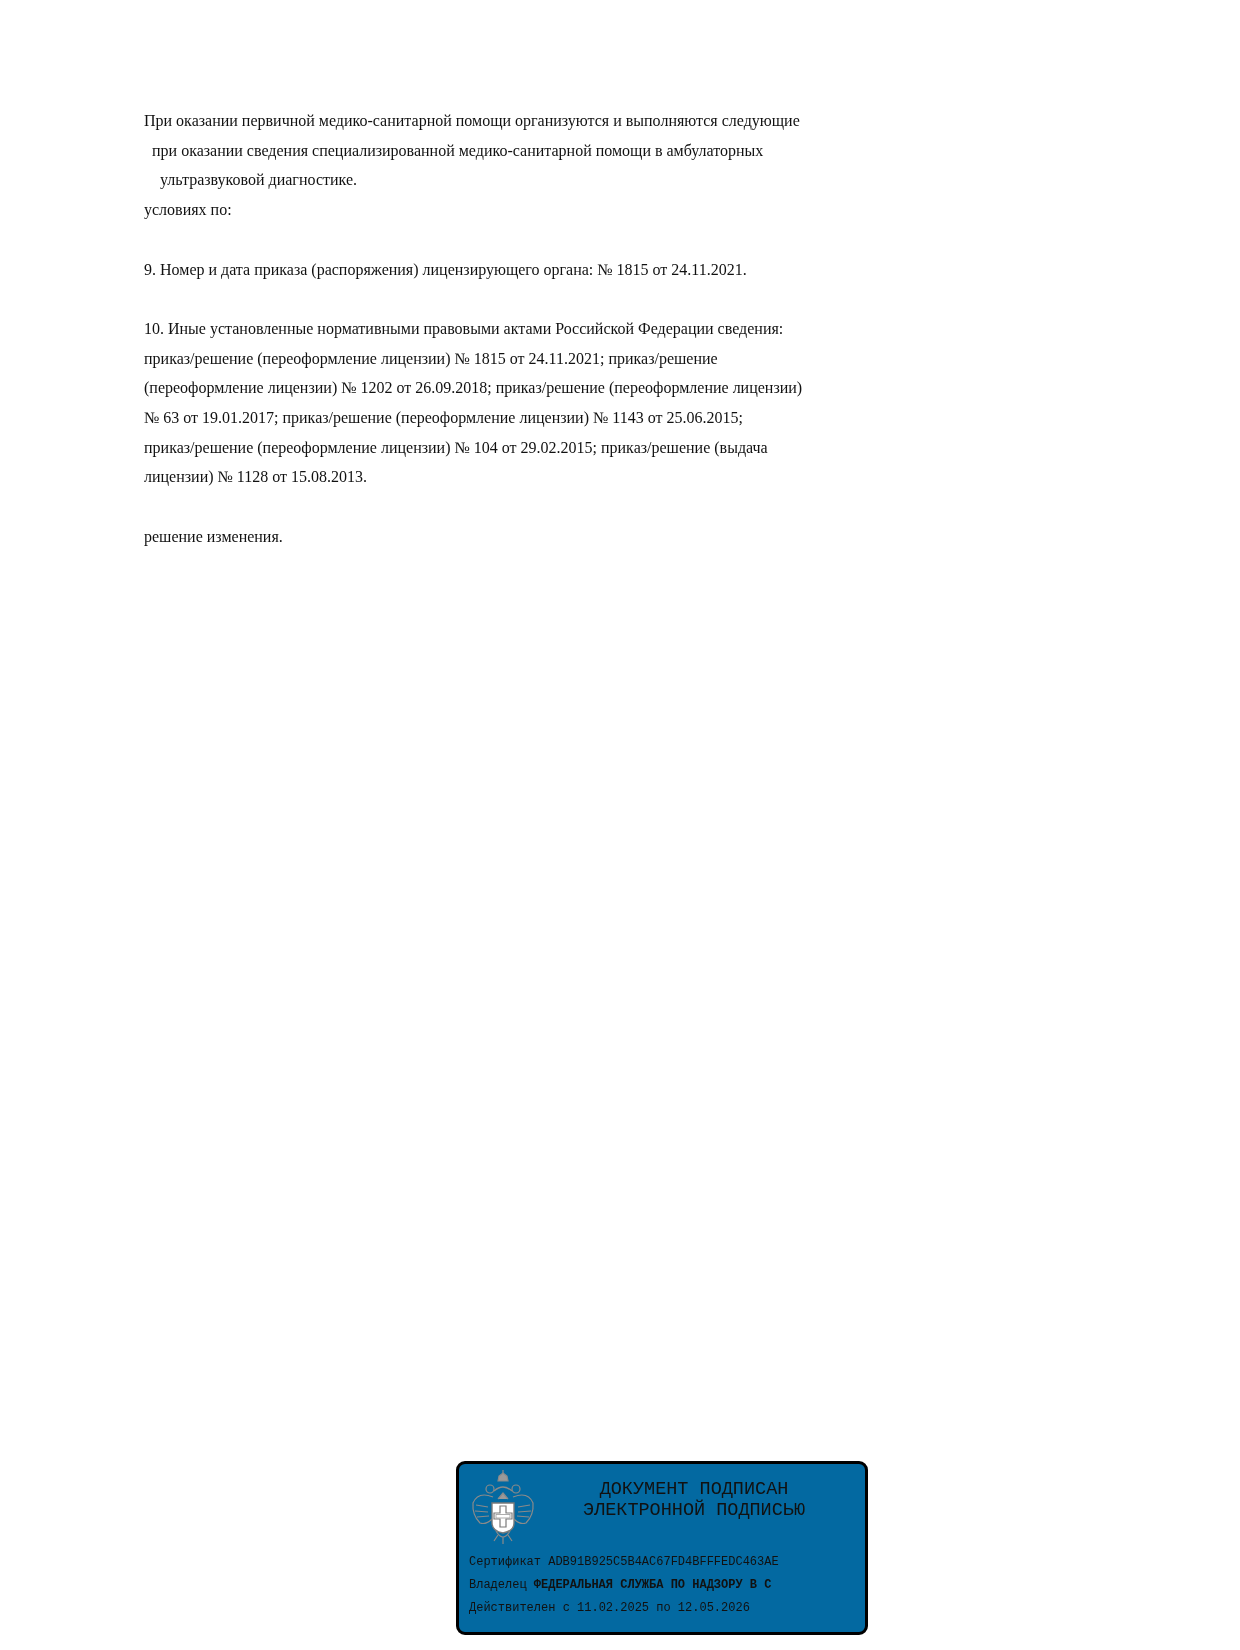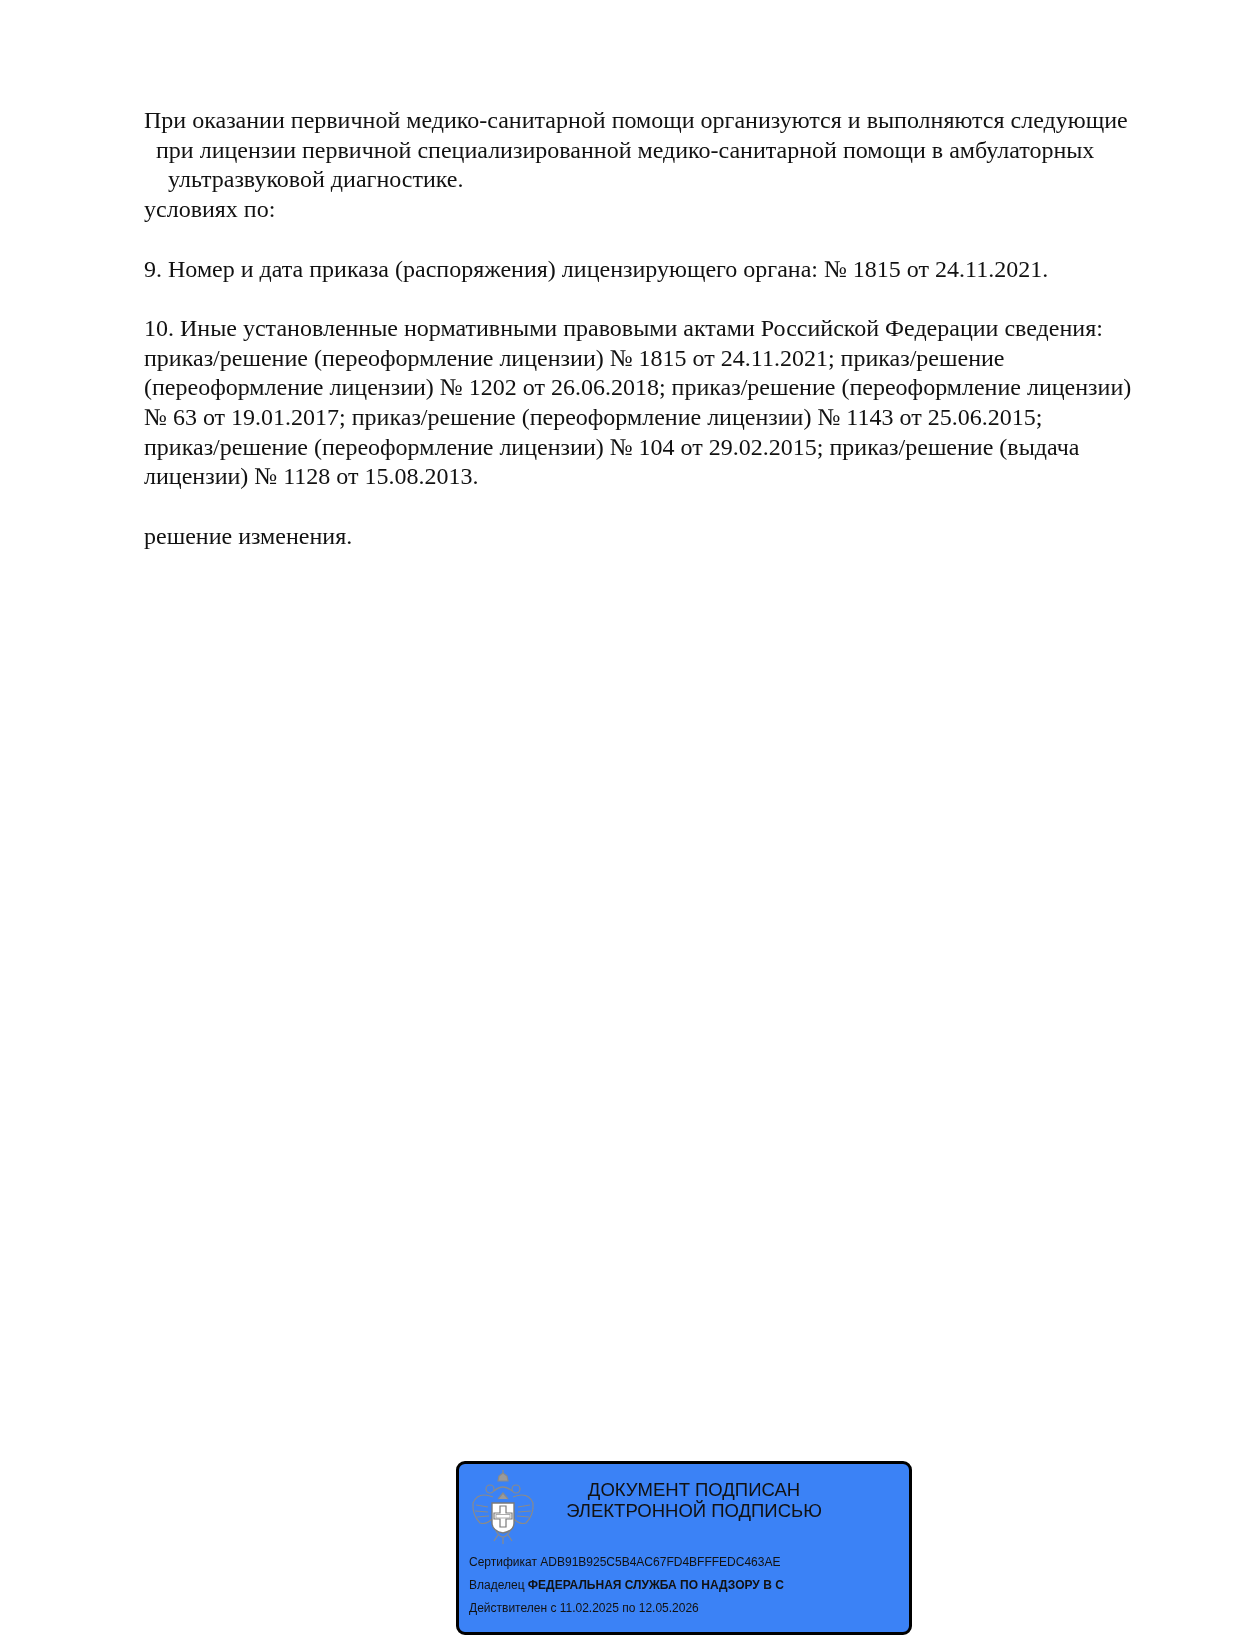--- a/index.html
+++ b/index.html
@@ -13,42 +13,41 @@
       position: relative;
       overflow: hidden;
       color: #111111;
     }
     .page-body {
       position: absolute;
       left: 144px;
       top: 106px;
       width: 1040px;
       font-family: "Liberation Serif", "DejaVu Serif", serif;
-      font-size: 24px;
+      font-size: 16px;
       line-height: 29.7px;
     }
     .para {
       margin: 0;
       white-space: pre;
     }
     .gap {
       height: 29.7px;
     }
     .stamp {
       position: absolute;
       left: 456px;
       top: 1461px;
       width: 406px;
       height: 168px;
       border: 3px solid #000000;
       border-radius: 9px;
       overflow: hidden;
-      background: #3b82f6;
-      font-family: Liberation Sans, sans-serif;
-      padding-left: 44px;
+      background: #0369a1;
+      font-family: Liberation Mono, monospace;
     }
     .emblem {
       position: absolute;
       left: 9px;
       top: 5px;
       width: 70px;
       height: 80px;
     }
     .stamp-title {
       position: absolute;
@@ -73,33 +72,33 @@
       font-weight: bold;
       text-align: center;
     }
   </style>
 </head>
 <body>
 
 <div class="page-body">
   <div>
     <p class="para">При оказании первичной медико-санитарной помощи организуются и выполняются следующие</p>
-    <p class="para">  при лицензии первичной специализированной медико-санитарной помощи в амбулаторных</p>
+    <p class="para">  при оказании сведения специализированной медико-санитарной помощи в амбулаторных</p>
     <p class="para">    ультразвуковой диагностике.</p>
     <p class="para">условиях по:</p>
   </div>
   <div class="gap"></div>
   <div>
     <p class="para">9. Номер и дата приказа (распоряжения) лицензирующего органа: № 1815 от 24.11.2021.</p>
   </div>
   <div class="gap"></div>
   <div>
     <p class="para">10. Иные установленные нормативными правовыми актами Российской Федерации сведения:</p>
     <p class="para">приказ/решение (переоформление лицензии) № 1815 от 24.11.2021; приказ/решение</p>
-    <p class="para">(переоформление лицензии) № 1202 от 26.06.2018; приказ/решение (переоформление лицензии)</p>
+    <p class="para">(переоформление лицензии) № 1202 от 26.09.2018; приказ/решение (переоформление лицензии)</p>
     <p class="para">№ 63 от 19.01.2017; приказ/решение (переоформление лицензии) № 1143 от 25.06.2015;</p>
     <p class="para">приказ/решение (переоформление лицензии) № 104 от 29.02.2015; приказ/решение (выдача</p>
     <p class="para">лицензии) № 1128 от 15.08.2013.</p>
   </div>
   <div class="gap"></div>
   <div>
     <p class="para">решение изменения.</p>
   </div>
 </div>
 

